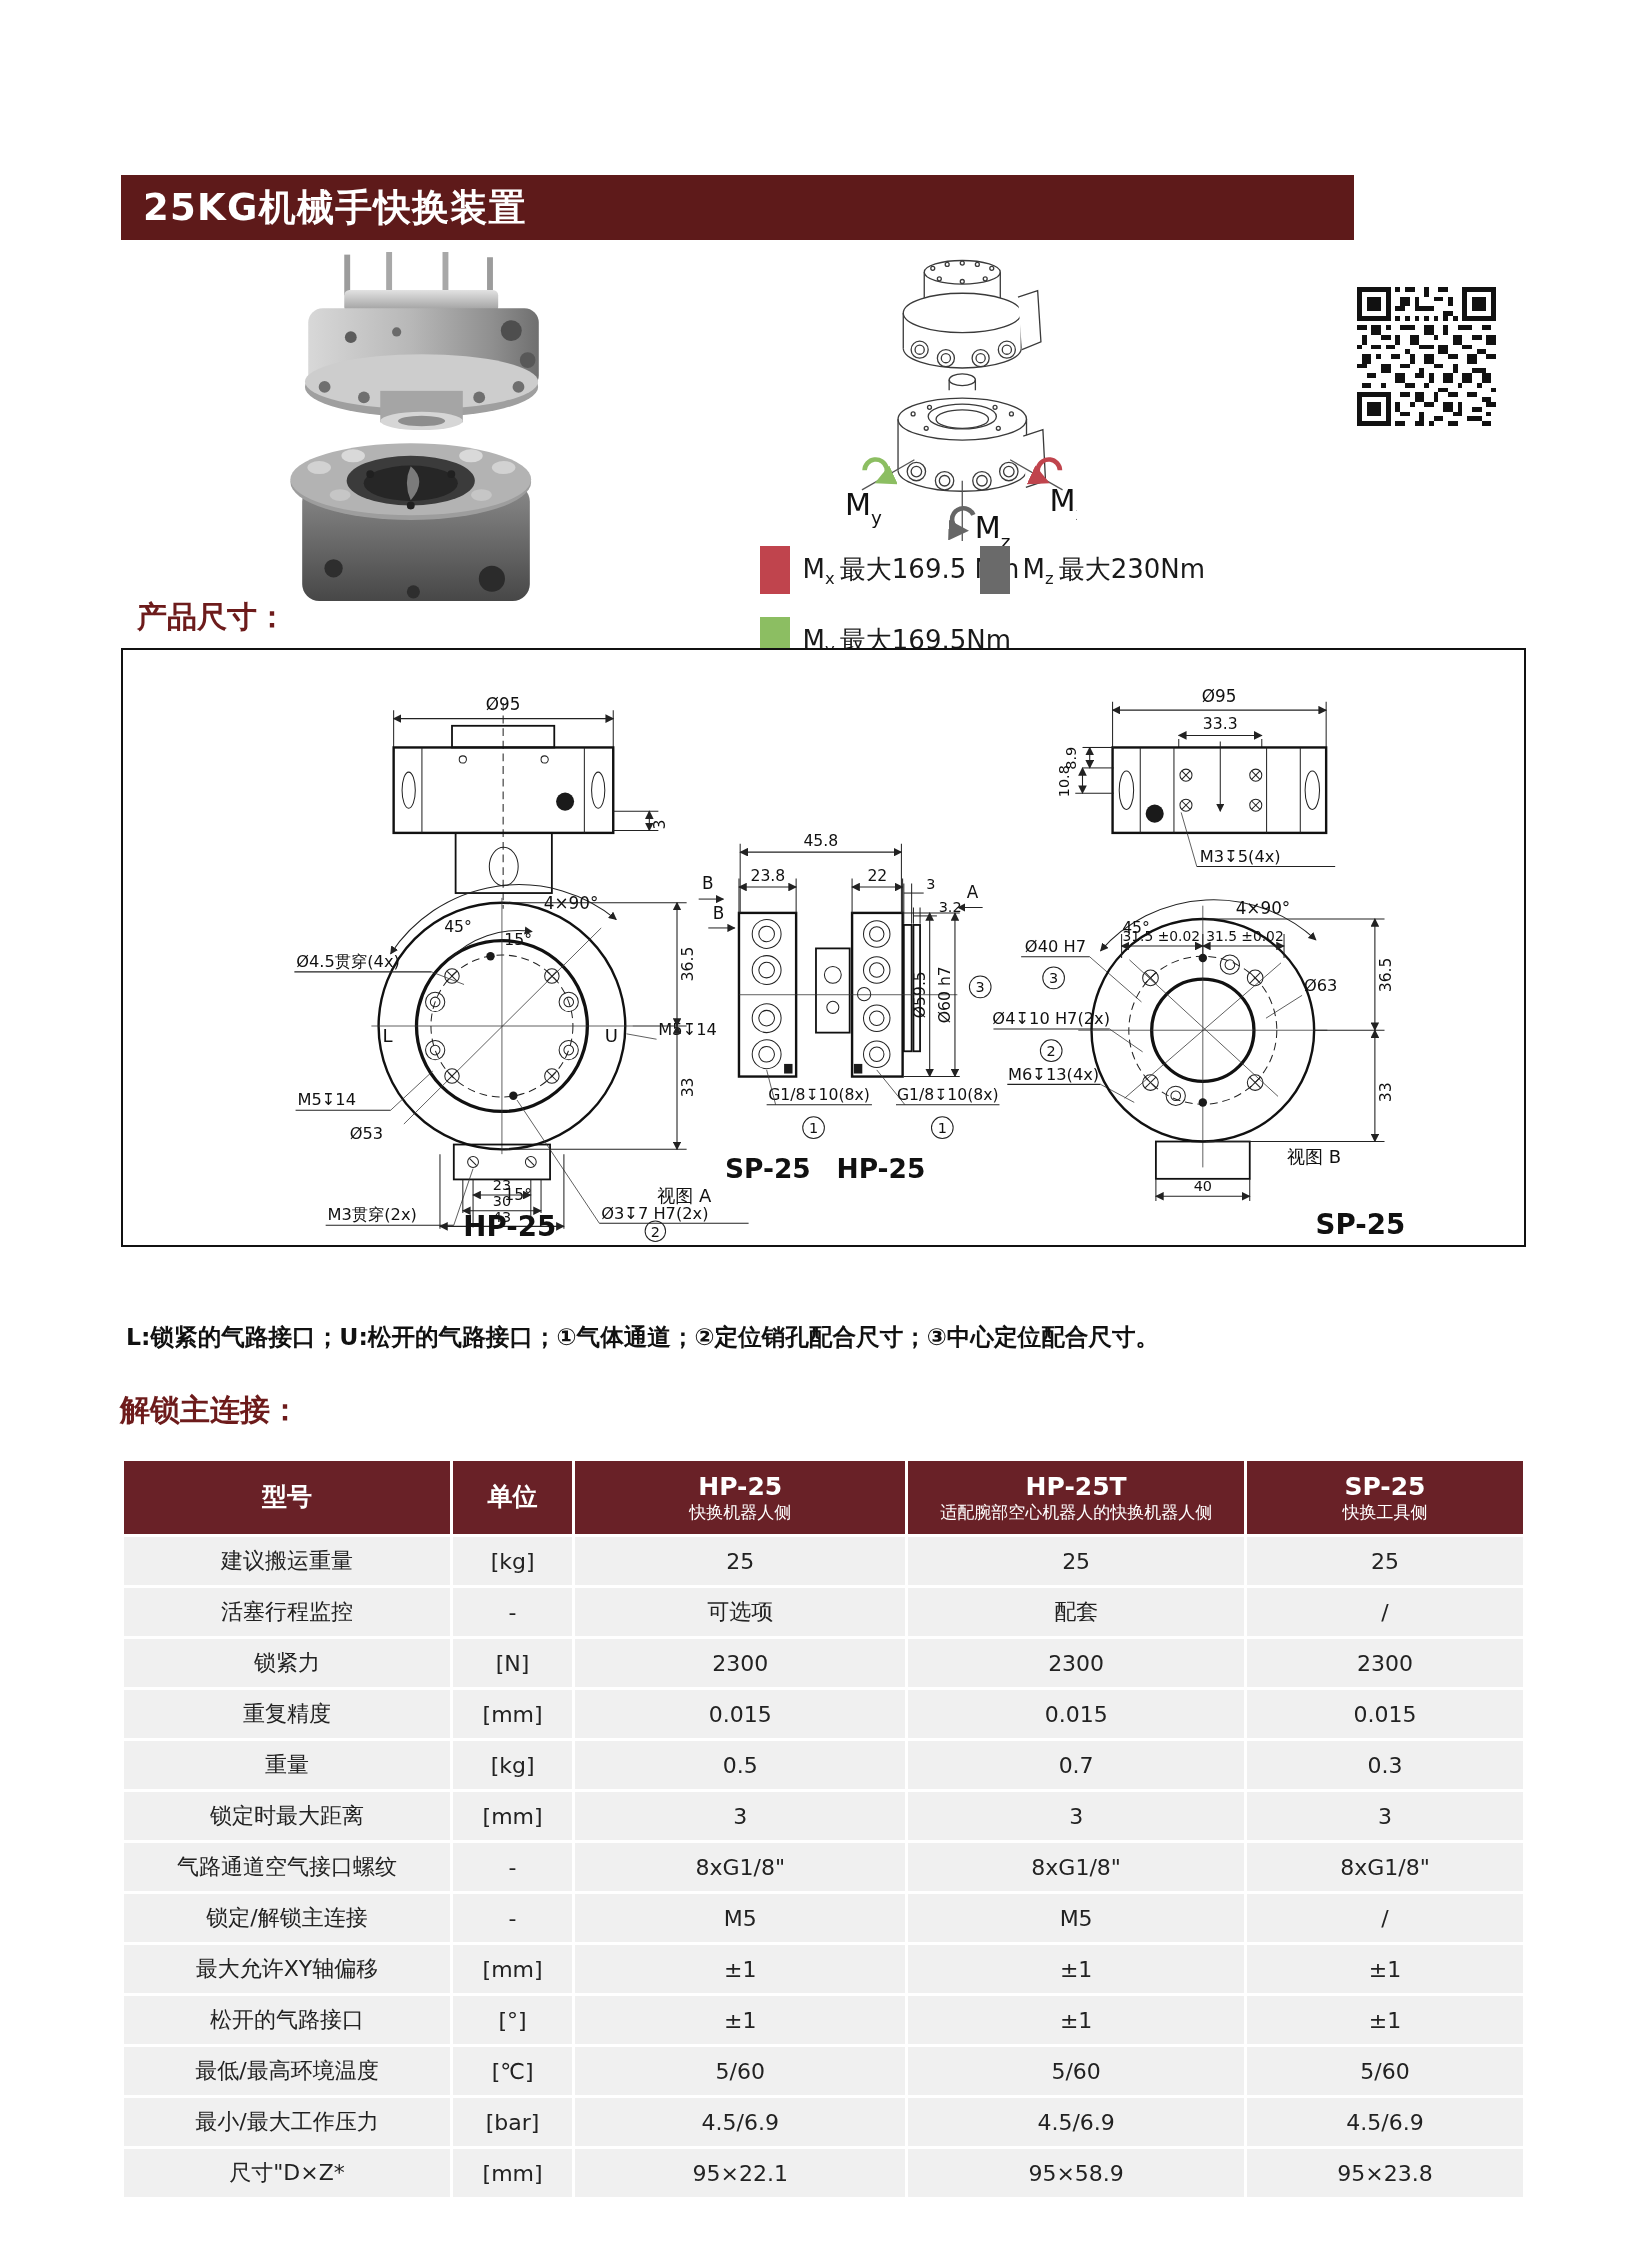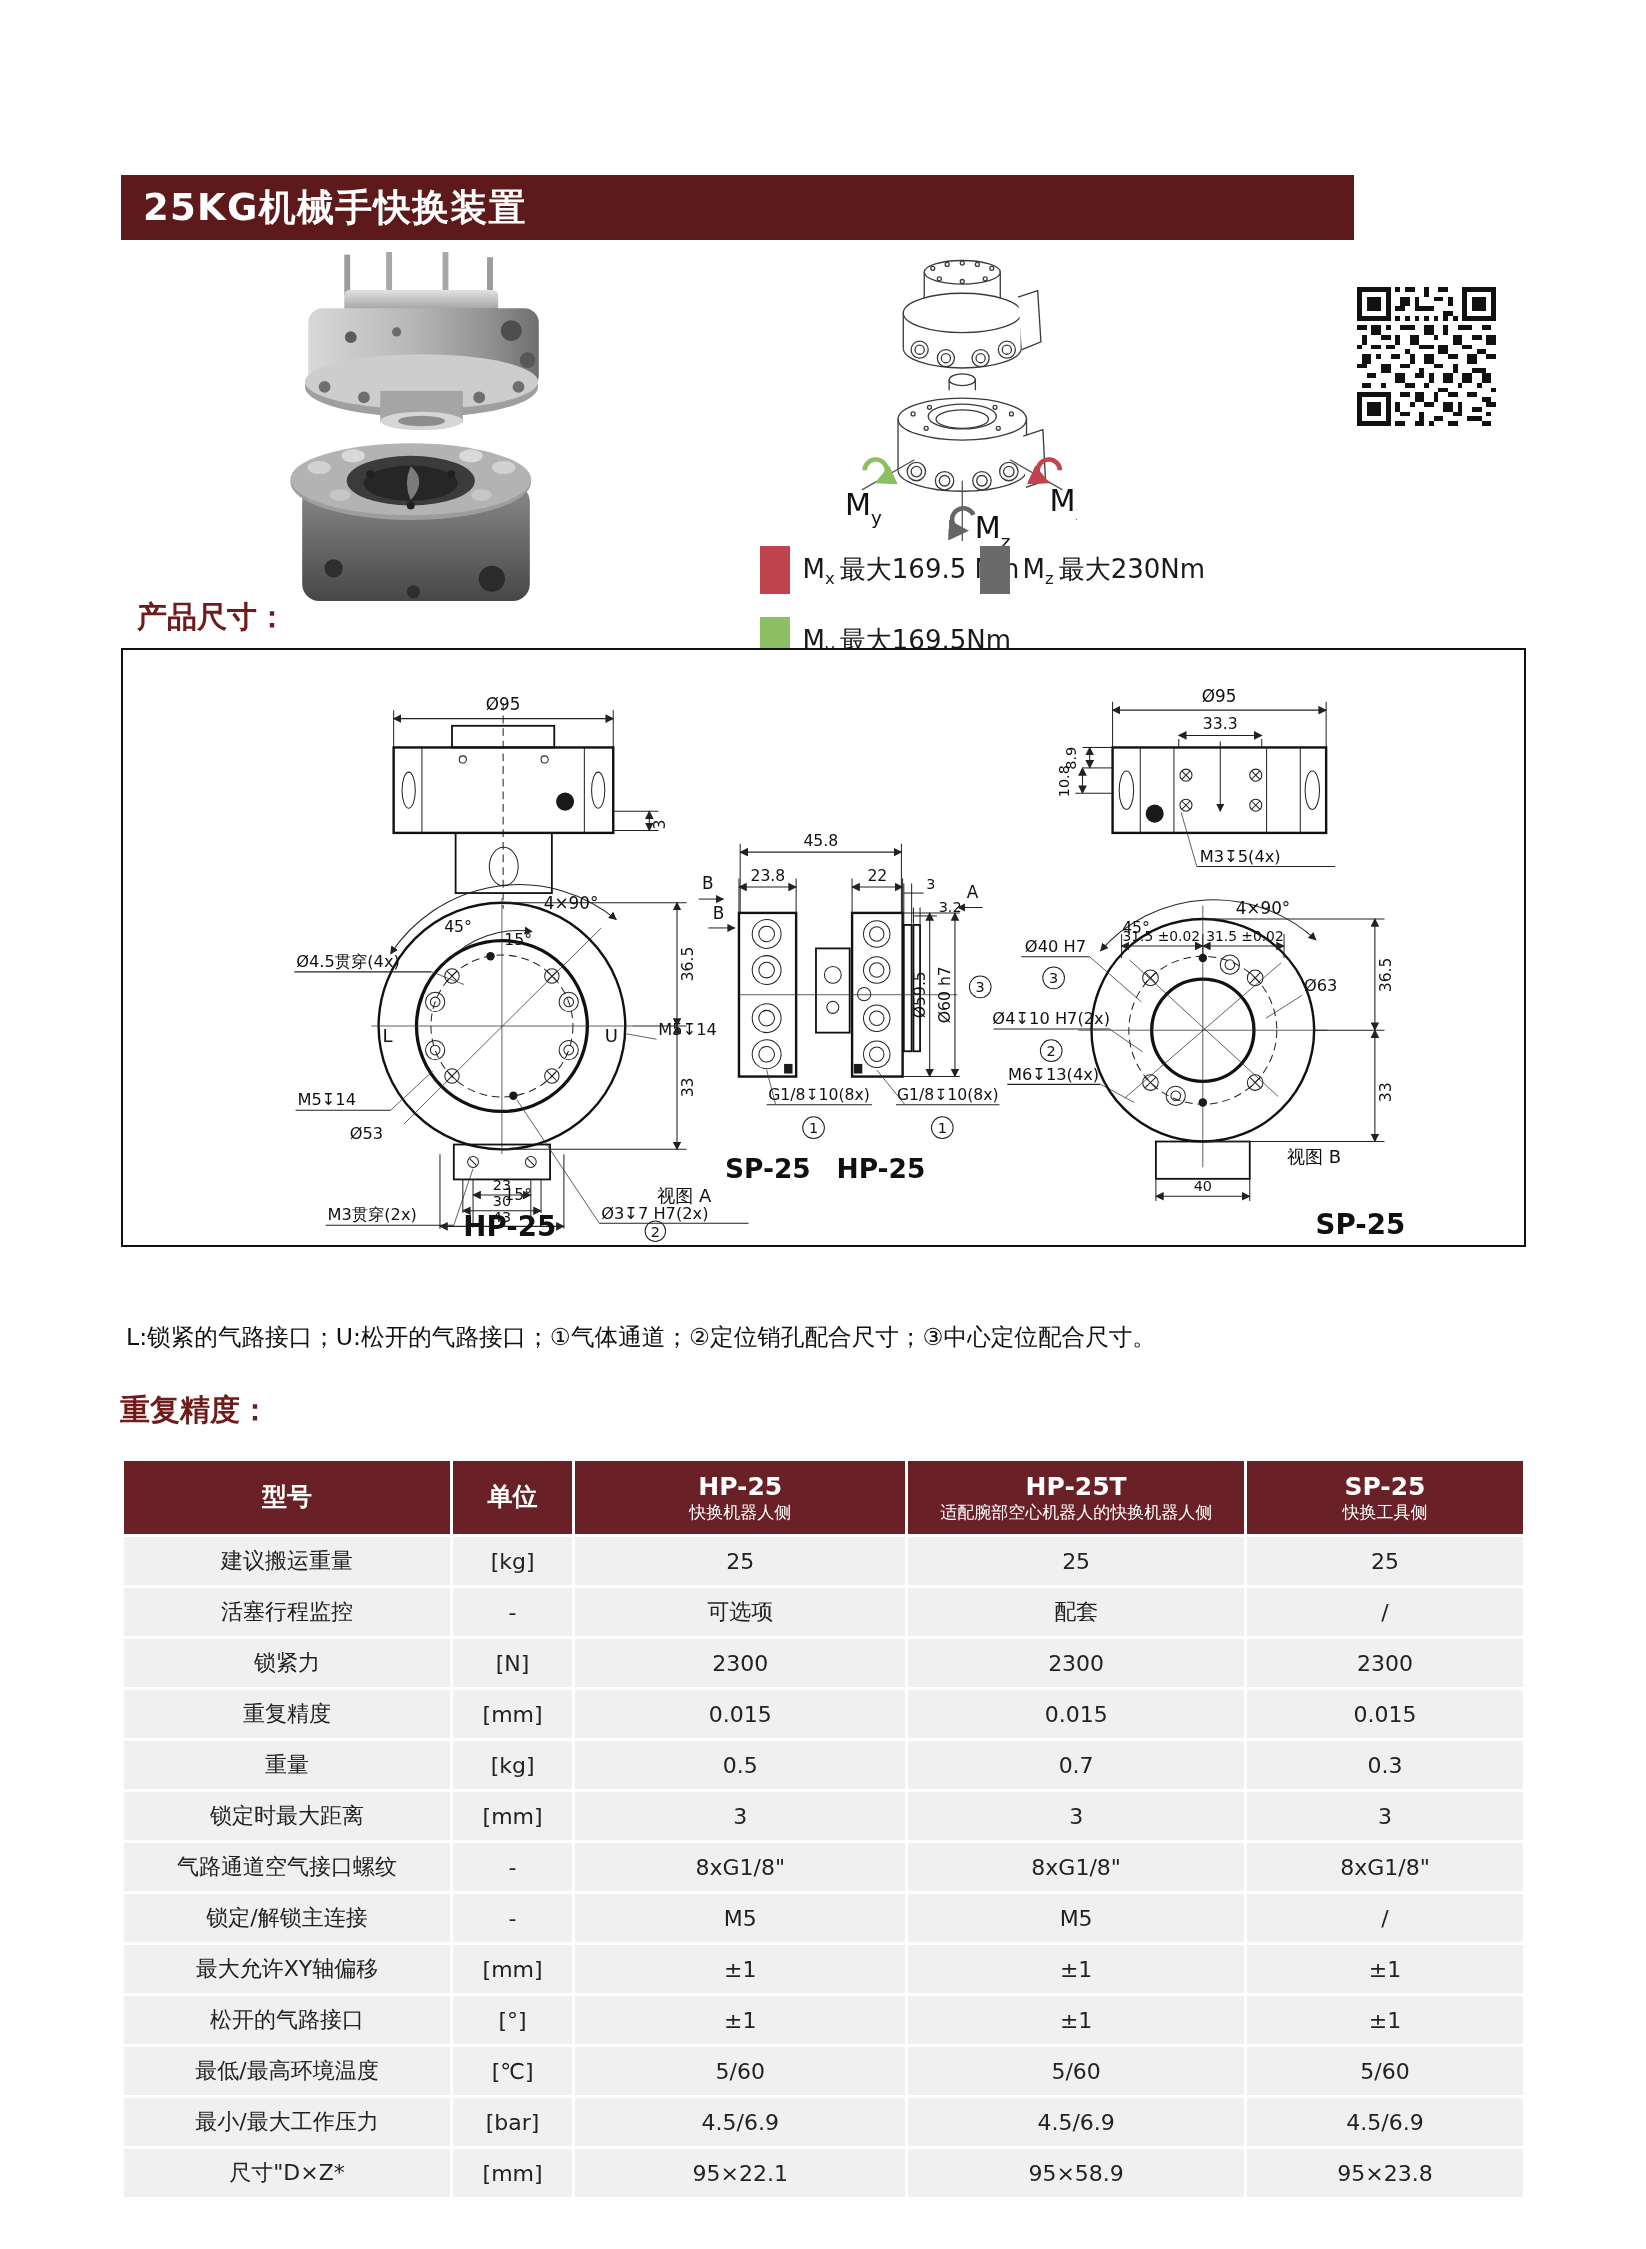--- a/index.html
+++ b/index.html
@@ -31,21 +31,21 @@
   .thick{stroke:#111;stroke-width:5.5;fill:none;}
   .thin{stroke:#222;stroke-width:1.7;fill:none;}
   .dash{stroke:#222;stroke-width:1.7;fill:none;stroke-dasharray:13 8;}
   .cl{stroke:#333;stroke-width:1.3;fill:none;}
   .dim{stroke:#222;stroke-width:1.8;fill:none;marker-start:url(#arr);marker-end:url(#arr);}
   .t23{font-size:23px;} .t24{font-size:24px;} .t26{font-size:26px;} .t27{font-size:27px;}
   .t28{font-size:28px;} .t30{font-size:30px;} .cap{font-size:30px;}
   .model{font-size:46px;font-weight:bold;}
   .mid{text-anchor:middle;}
   
-  .note{position:absolute;left:126px;top:1321px;width:1395px;font-size:23.6px;font-weight:400;color:#111;}
+  .note{position:absolute;left:126px;top:1321px;width:1395px;font-size:23.6px;font-weight:700;color:#111;}
   
   .params{position:absolute;left:121px;top:1458px;width:1405px;border-collapse:separate;
           border-spacing:3.3px;table-layout:fixed;}
   .params th{background:#692127;color:#fff;height:73px;vertical-align:middle;text-align:center;
              padding:0 2px;font-weight:normal;}
   .params th .hmodel{font-size:25px;font-weight:bold;line-height:1.15;}
   .params th .hside{font-size:17px;margin-top:1px;line-height:1.1;}
   .params td{background:#f0f0f0;height:48px;text-align:center;vertical-align:middle;
              font-size:22px;color:#222;padding:0 3.9px;}
   
@@ -639,21 +639,21 @@
         <line class="dim" x1="1622" y1="908" x2="1778" y2="908"></line>
         <text class="t24 mid" x="1700" y="900">40</text>
         <text class="cap mid" x="1885" y="852">视图 B</text>
         <text class="model mid" x="1962" y="970">SP-25</text>
       </g>
     </svg>
   </div>
 
   <div class="note">L:锁紧的气路接口；U:松开的气路接口；①气体通道；②定位销孔配合尺寸；③中心定位配合尺寸。</div>
 
-  <div class="section-label" style="left:120px;top:1390px;">重复精度：</div>
+  <div class="section-label" style="left:120px;top:1390px;">解锁主连接：</div>
 
   <table class="params">
     <colgroup>
       <col style="width:23.5%">
         <col style="width:8.6%">
         <col style="width:23.8%">
         <col style="width:24.2%">
         <col style="width:19.9%">
     </colgroup>
     <thead>

